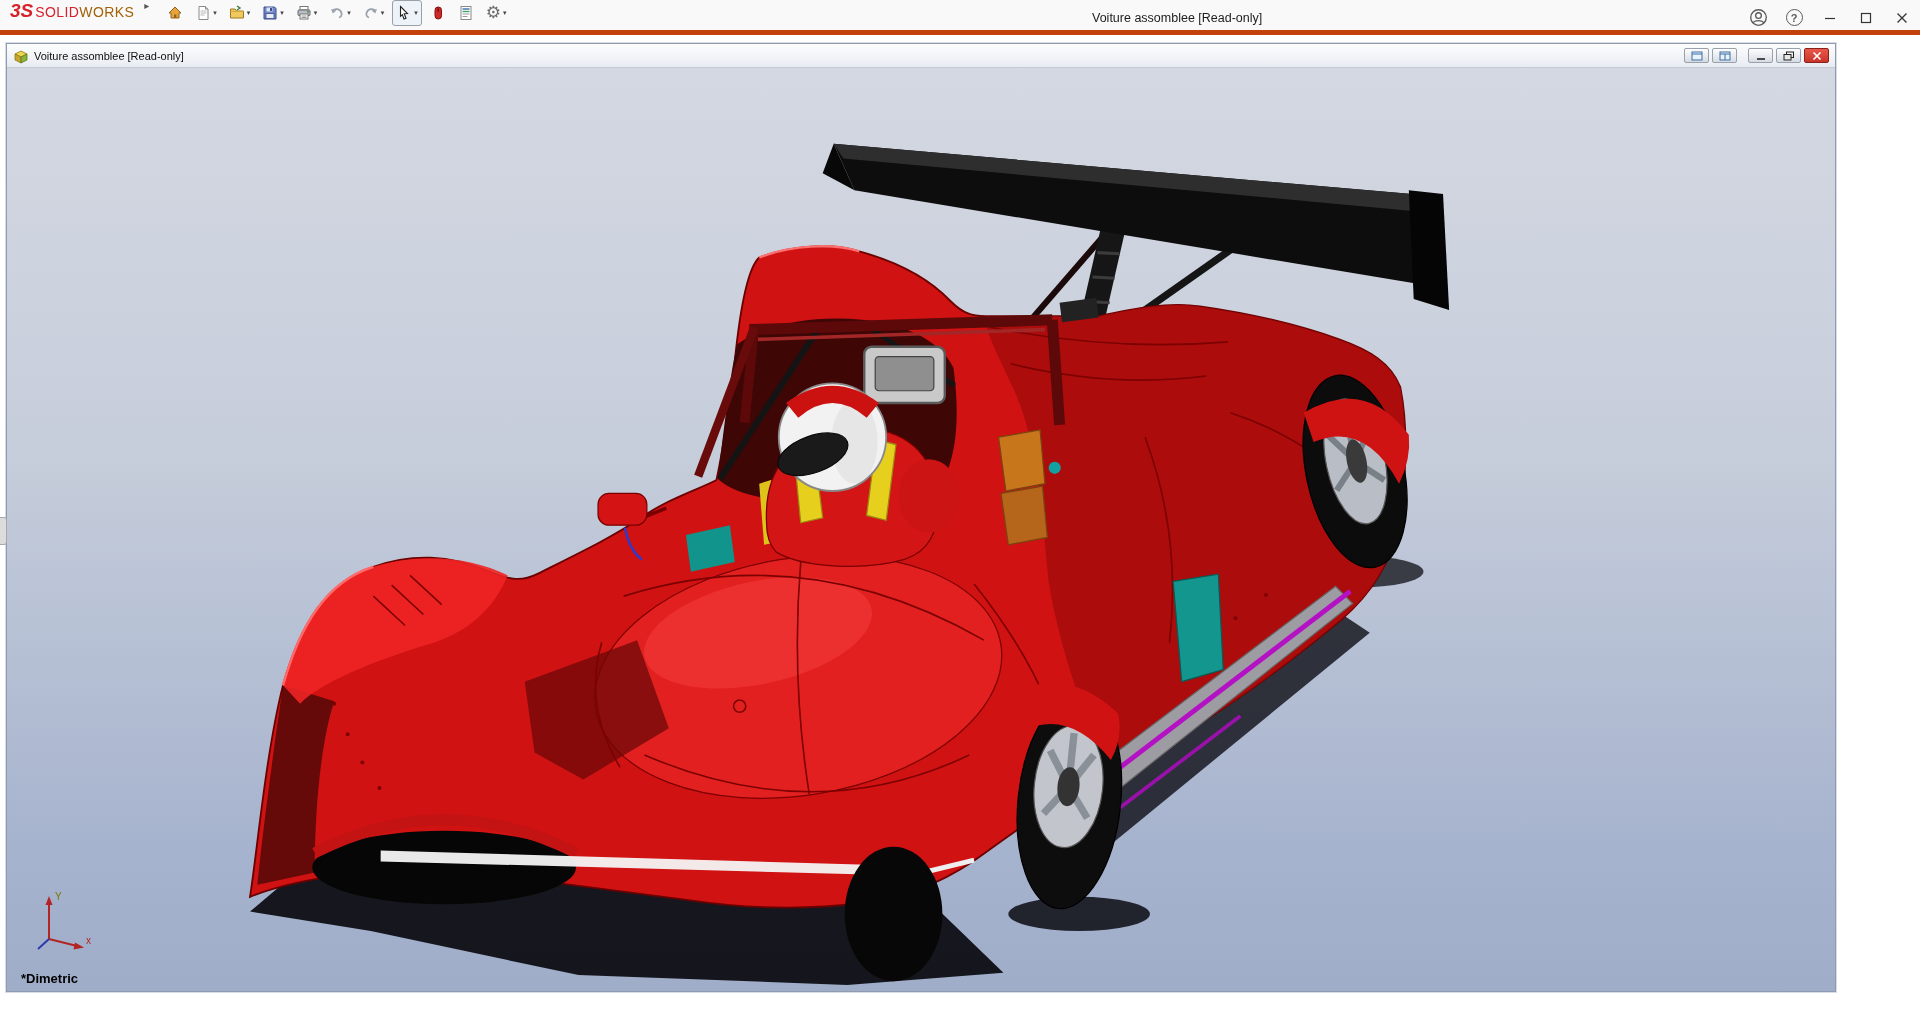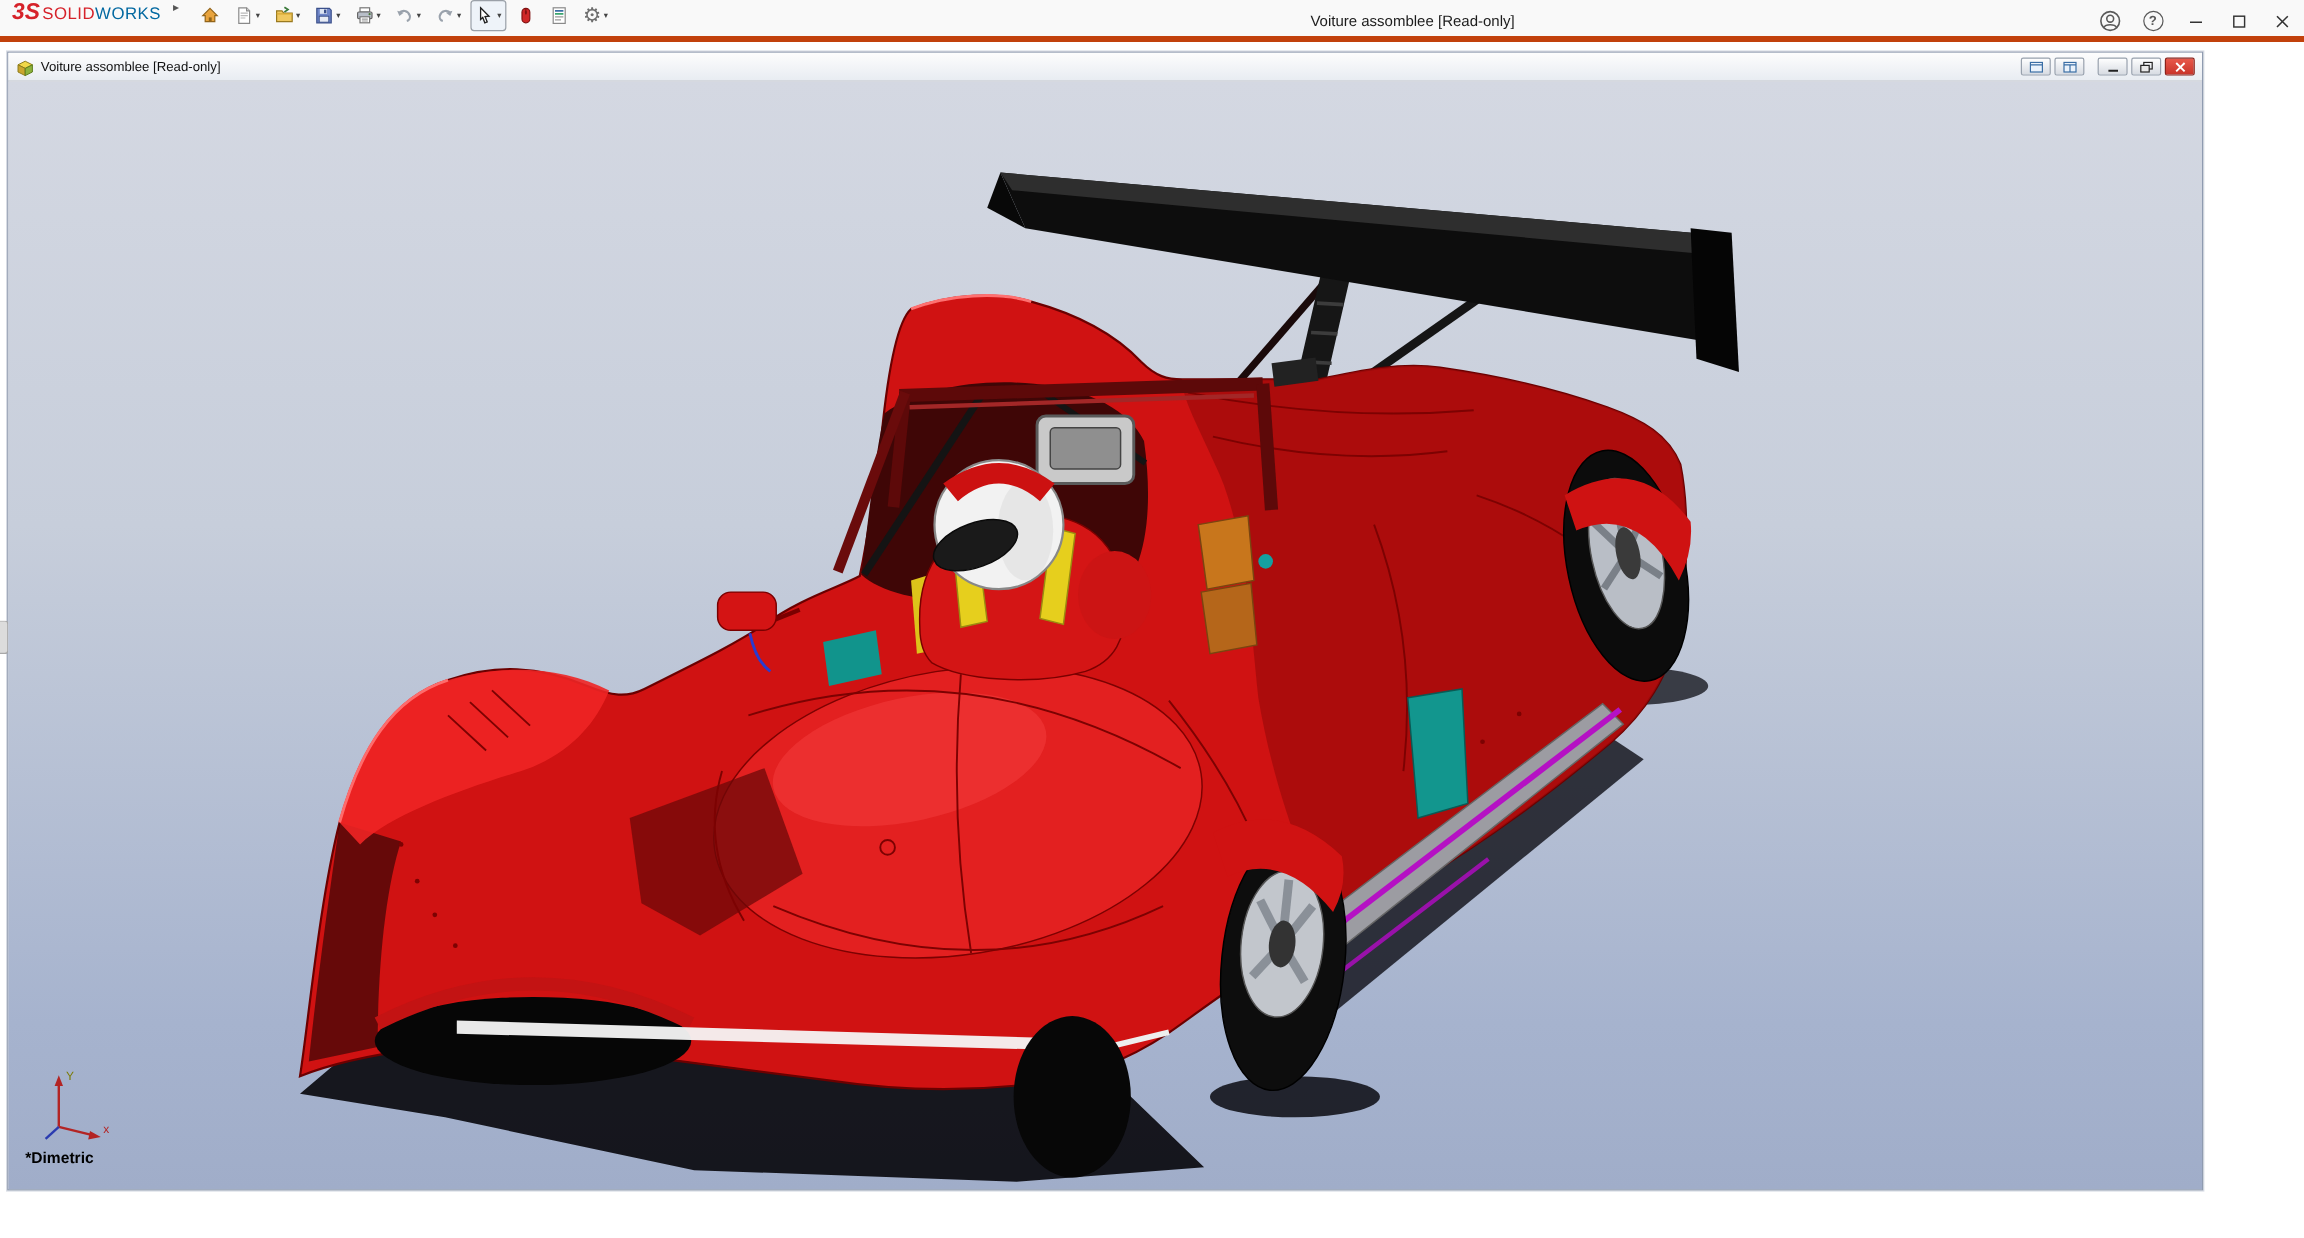--- a/index.html
+++ b/index.html
@@ -6,21 +6,21 @@
   html,body { width:1920px; height:1032px; overflow:hidden; background:#ffffff;
               font-family:"Liberation Sans", sans-serif; }
 
   
   .app-titlebar { position:relative; height:35px; background:#f9f9f9;
                   border-bottom:5px solid #c2410c; display:flex; align-items:flex-start;
                   padding:0 0 0 10px; }
   .brand { display:flex; align-items:baseline; margin-right:8px; }
   .brand-glyph { font-style:italic; font-weight:bold; color:var(--brand-red); font-size:19px; margin-right:2px; }
   .brand-solid { font-weight:normal; color:var(--brand-red); font-size:14px; letter-spacing:.4px; }
-  .brand-works { color:#0369a1; font-size:14px; letter-spacing:.4px; }
+  .brand-works { color:#a16207; font-size:14px; letter-spacing:.4px; }
   .expander { color:#555; font-size:10px; margin:0 14px 0 2px; }
   .toolbar { display:flex; align-items:center; gap:4px; }
   .tb-btn { display:flex; align-items:center; height:26px; padding:0 3px; border-radius:3px;
             border:1px solid transparent; }
   .tb-btn.active { border:1px solid #9aa0a8; background:#eef3f9; }
   .caret { font-size:7px; color:#444; margin-left:2px; }
   .gear-glyph { font-size:17px; color:#6e6e6e; line-height:16px; }
   .app-title { position:absolute; left:1092px; top:0; height:35px; display:flex;
                align-items:center; font-size:12.5px; color:#1c1c1c; white-space:nowrap; }
   .win-controls { position:absolute; right:0; top:0; height:35px; display:flex; }
@@ -42,21 +42,21 @@
              border:1px solid #98a1ad; border-radius:2px; display:flex;
              align-items:center; justify-content:center; }
   .doc-btn.group-gap { margin-left:8px; }
   .doc-btn.close { background:linear-gradient(#e8584a,var(--close-red)); border-color:#8a221a; }
 
   .doc-viewport { position:relative; flex:1 1 auto; overflow:hidden;
     background:linear-gradient(180deg, var(--viewport-top) 0%, #c7cedb 40%,
                var(--viewport-bottom) 85%, #a0adc9 100%); }
   .car-scene { position:absolute; inset:0; width:100%; height:100%; display:block; }
 
-  .view-label { position:absolute; left:14px; bottom:19px; font-size:13px;
+  .view-label { position:absolute; left:14px; bottom:5px; font-size:13px;
                 font-weight:bold; color:#000; }
   .triad { position:absolute; left:24px; bottom:32px; }
   .triad text { font-family:"Liberation Sans",sans-serif; }
 
   .side-tab { position:absolute; left:0; top:517px; width:7px; height:28px;
               background:#dcdcdc; border:1px solid #a8a8a8; border-left:none;
               border-radius:0 3px 3px 0; }
 </style>
 </head>
 <body>

